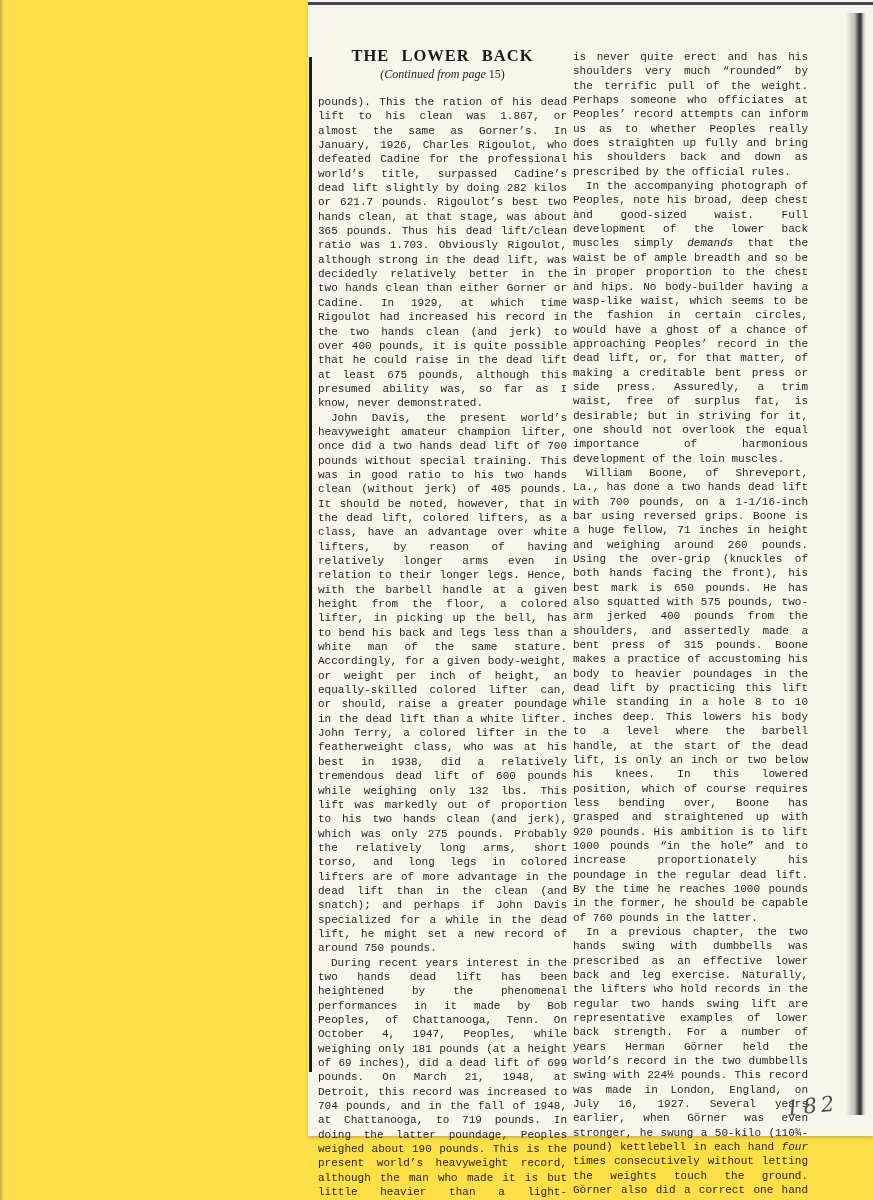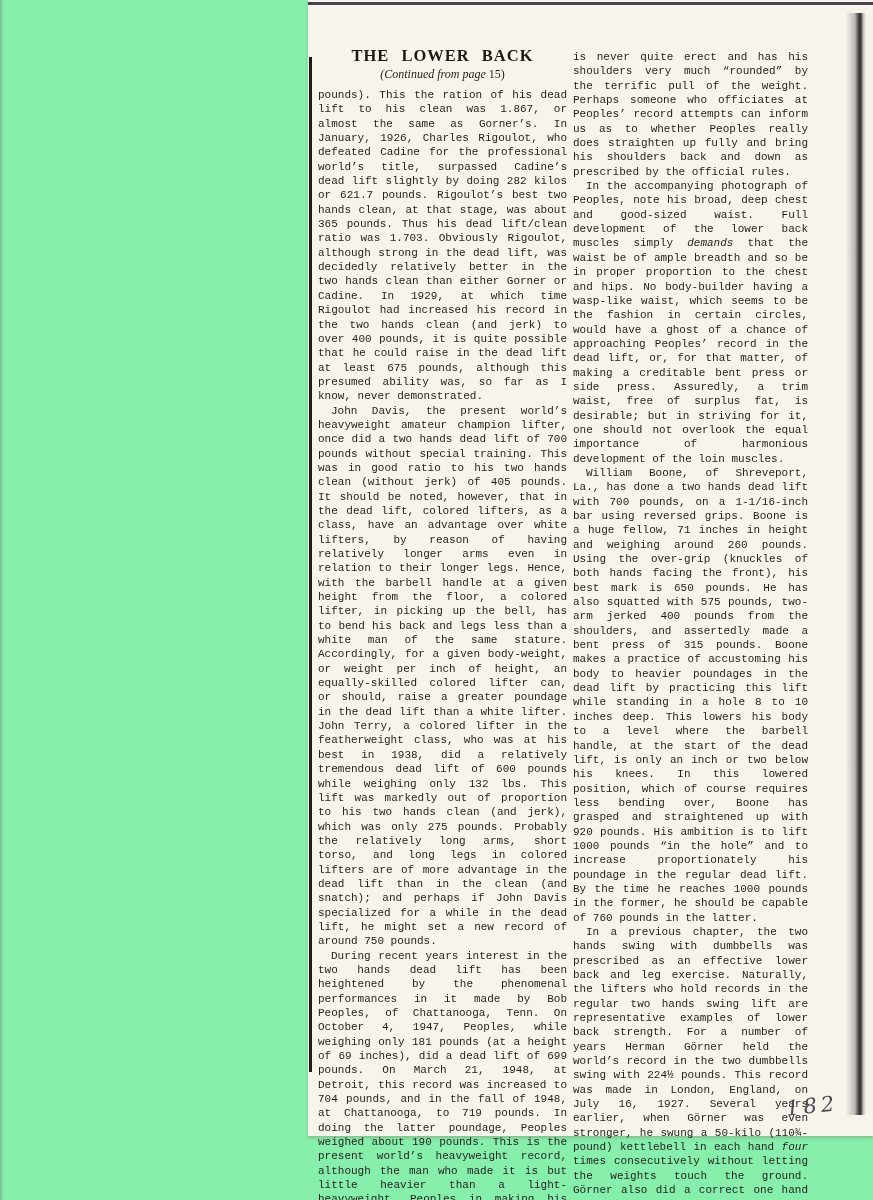--- a/index.html
+++ b/index.html
@@ -1,18 +1,18 @@
 <!DOCTYPE html>
 <html><head>
 <meta charset="utf-8">
 <style>
   html,body{margin:0;padding:0;background:#e8e5df;}
   .sheet{
     position:relative;width:873px;height:1200px;
-    background:#86efac;overflow:hidden;
+    background:#fde047;overflow:hidden;
     font-family:"Liberation Serif","DejaVu Serif",serif;
   }
   .edge-left{
     position:absolute;left:0;top:0;width:4px;height:100%;
     background:linear-gradient(to right, rgba(90,88,86,0.35), rgba(90,88,86,0));
   }
   .clipping{
     position:absolute;left:308px;top:0;width:565px;height:1136px;
     background:#f7f4ec;
     box-shadow:0 2px 3px rgba(120,110,95,0.35);
@@ -41,21 +41,21 @@
     text-align:justify;
   }
   .col-left{left:318px;top:46px;width:249px;}
   .col-right{left:573px;top:50px;width:235px;}
   .headline{
     text-align:center;font-weight:bold;font-size:16.5px;line-height:20px;
     letter-spacing:1px;word-spacing:7px;color:#1d1a16;
   }
   .subhead{
     text-align:center;font-size:12px;line-height:17px;
-    margin-bottom:5px;color:#221f1b;
+    margin-bottom:12px;color:#221f1b;
   }
   .subhead .it{font-style:italic;}
   .para{margin:0;font-family:Liberation Mono, monospace;}
   .para.indent{text-indent:13px;}
   .ital{font-style:italic;}
   .handwritten{
     position:absolute;left:786px;top:1094px;
     font-family:"DejaVu Serif",serif;font-style:italic;
     font-size:21px;color:#4b4a50;letter-spacing:4px;
     transform:rotate(-6deg);

